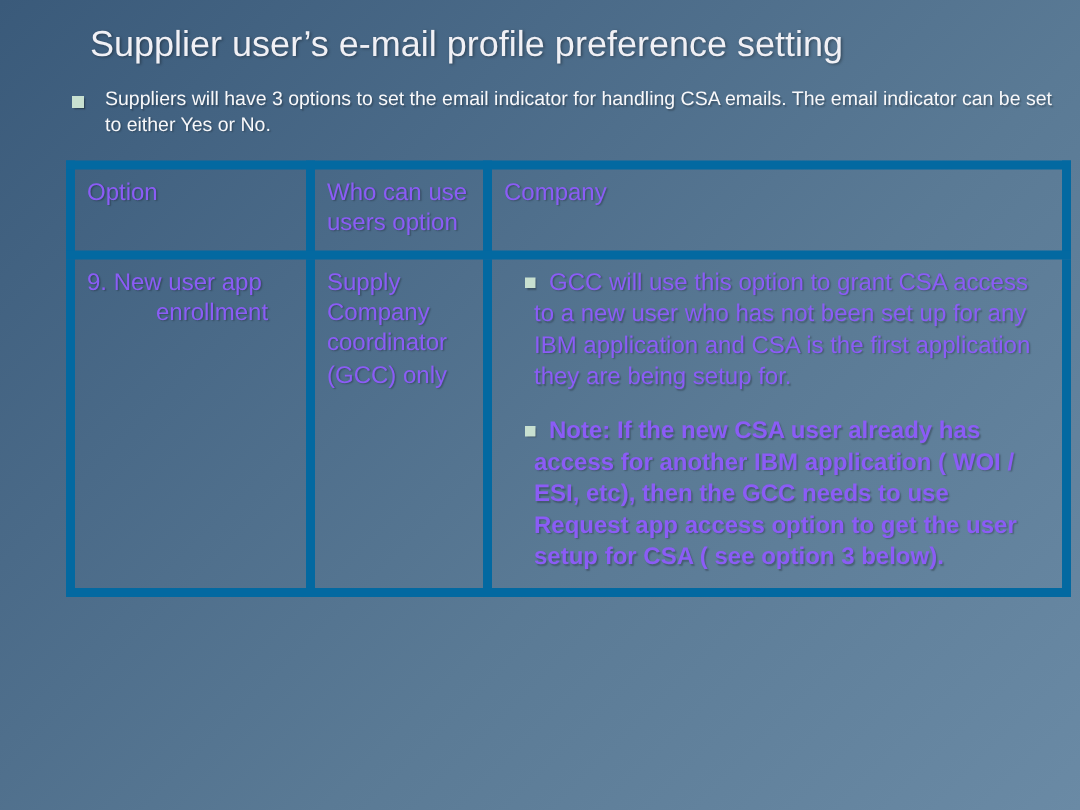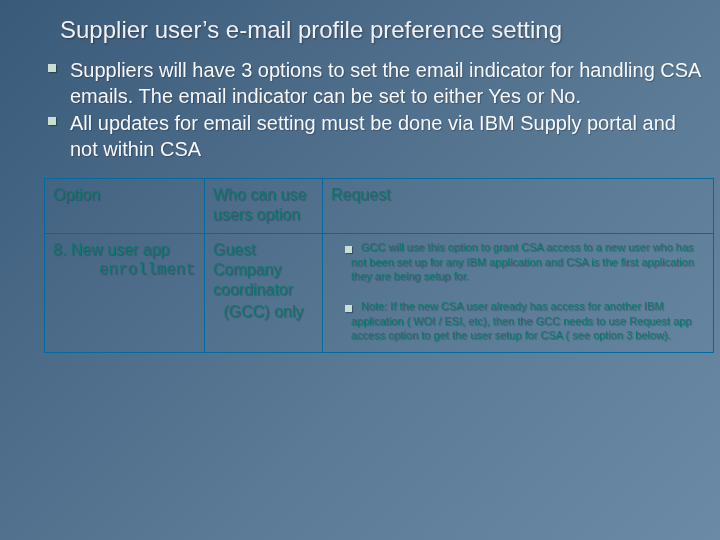--- a/index.html
+++ b/index.html
@@ -25,21 +25,21 @@
     margin: 0 0 14px 36px;
     text-shadow: 1px 1px 2px rgba(0,0,0,0.35);
   }
   .bullets {
     margin: 0 0 16px 0;
     padding: 0 6px 0 20px;
     list-style: none;
   }
   .bullets li {
     position: relative;
-    font-size: 20px;
+    font-size: 13px;
     line-height: 1.28;
     margin: 0 0 2px 0;
     padding-left: 26px;
     color: #f8f8fa;
     text-shadow: 1px 1px 1px rgba(0,0,0,0.25);
   }
   .bullets li::before {
     content: "";
     position: absolute;
     left: 4px;
@@ -49,51 +49,50 @@
     background: #c8e0d0;
     box-shadow: 1px 1px 1px rgba(0,0,0,0.3);
   }
   .tbl {
     border-collapse: collapse;
     width: 670px;
     margin: 0 0 0 20px;
     table-layout: fixed;
   }
   .tbl td {
-    border: 1px solid #0369a1;
+    border: 6px solid #0369a1;
     vertical-align: top;
     padding: 6px 8px 8px 8px;
     font-size: 16px;
     line-height: 1.25;
-    color: #0f766e;
+    color: #8b5cf6;
     text-shadow: 1px 1px 1px rgba(0,0,0,0.25);
   }
   .col1 { width: 160px; }
   .col2 { width: 118px; }
   .col3 { width: auto; }
-  .who-line { display: block; margin-top: 2px; text-align: center; }
+  .who-line { display: block; margin-top: 2px; }
   .indent2 {
     display: block;
     padding-left: 46px;
     text-indent: 0;
-    font-family: Liberation Mono, monospace;
   }
   .cell-bullets {
     list-style: none;
     margin: 0;
     padding: 0;
   }
   .cell-bullets li {
     position: relative;
     padding-left: 20px;
     margin-bottom: 16px;
-    font-size: 11px;
+    font-size: 16px;
     line-height: 1.3;
   }
-  .cell-bullets li:last-child { margin-bottom: 2px; }
+  .cell-bullets li:last-child { margin-bottom: 2px; font-weight: bold; }
   .cell-bullets li::before {
     content: "";
     position: absolute;
     left: 14px;
     top: 6px;
     width: 7px;
     height: 7px;
     background: #c8e0d0;
     box-shadow: 1px 1px 1px rgba(0,0,0,0.3);
   }
@@ -104,42 +103,41 @@
 </style>
 </head>
 <body>
 
 <div class="slide">
 
   <h1 class="title">Supplier user’s e-mail profile preference setting</h1>
 
   <ul class="bullets">
     <li>Suppliers will have 3 options to set the email indicator for handling CSA emails. The email indicator can be set to either Yes or No.</li>
-    <li>All updates for email setting must be done via IBM Supply portal and not within CSA</li>
   </ul>
 
   <table class="tbl">
     <colgroup>
       <col class="col1">
         <col class="col2">
         <col class="col3">
     </colgroup>
     <tbody>
         <tr>
       <td>Option</td>
       <td>Who can use users option</td>
-      <td>Request</td>
+      <td>Company</td>
     </tr>
     <tr>
       <td>
-        <span>8. New user app</span>
+        <span>9. New user app</span>
         <span class="indent2">enrollment</span>
       </td>
       <td>
-        <span>Guest Company coordinator</span>
+        <span>Supply Company coordinator</span>
         <span class="who-line">(GCC) only</span>
       </td>
       <td>
         <ul class="cell-bullets">
           <li><span class="lead"></span><span>GCC will use this option to grant CSA access to a new user who has not been set up for any IBM application and CSA is the first application they are being setup for.</span></li>
           <li><span class="lead"></span><span>Note: If the new CSA user already has access for another IBM application ( WOI / ESI, etc), then the GCC needs to use Request app access option to get the user setup for CSA ( see option 3 below).</span></li>
         </ul>
       </td>
     </tr>
   </tbody>

